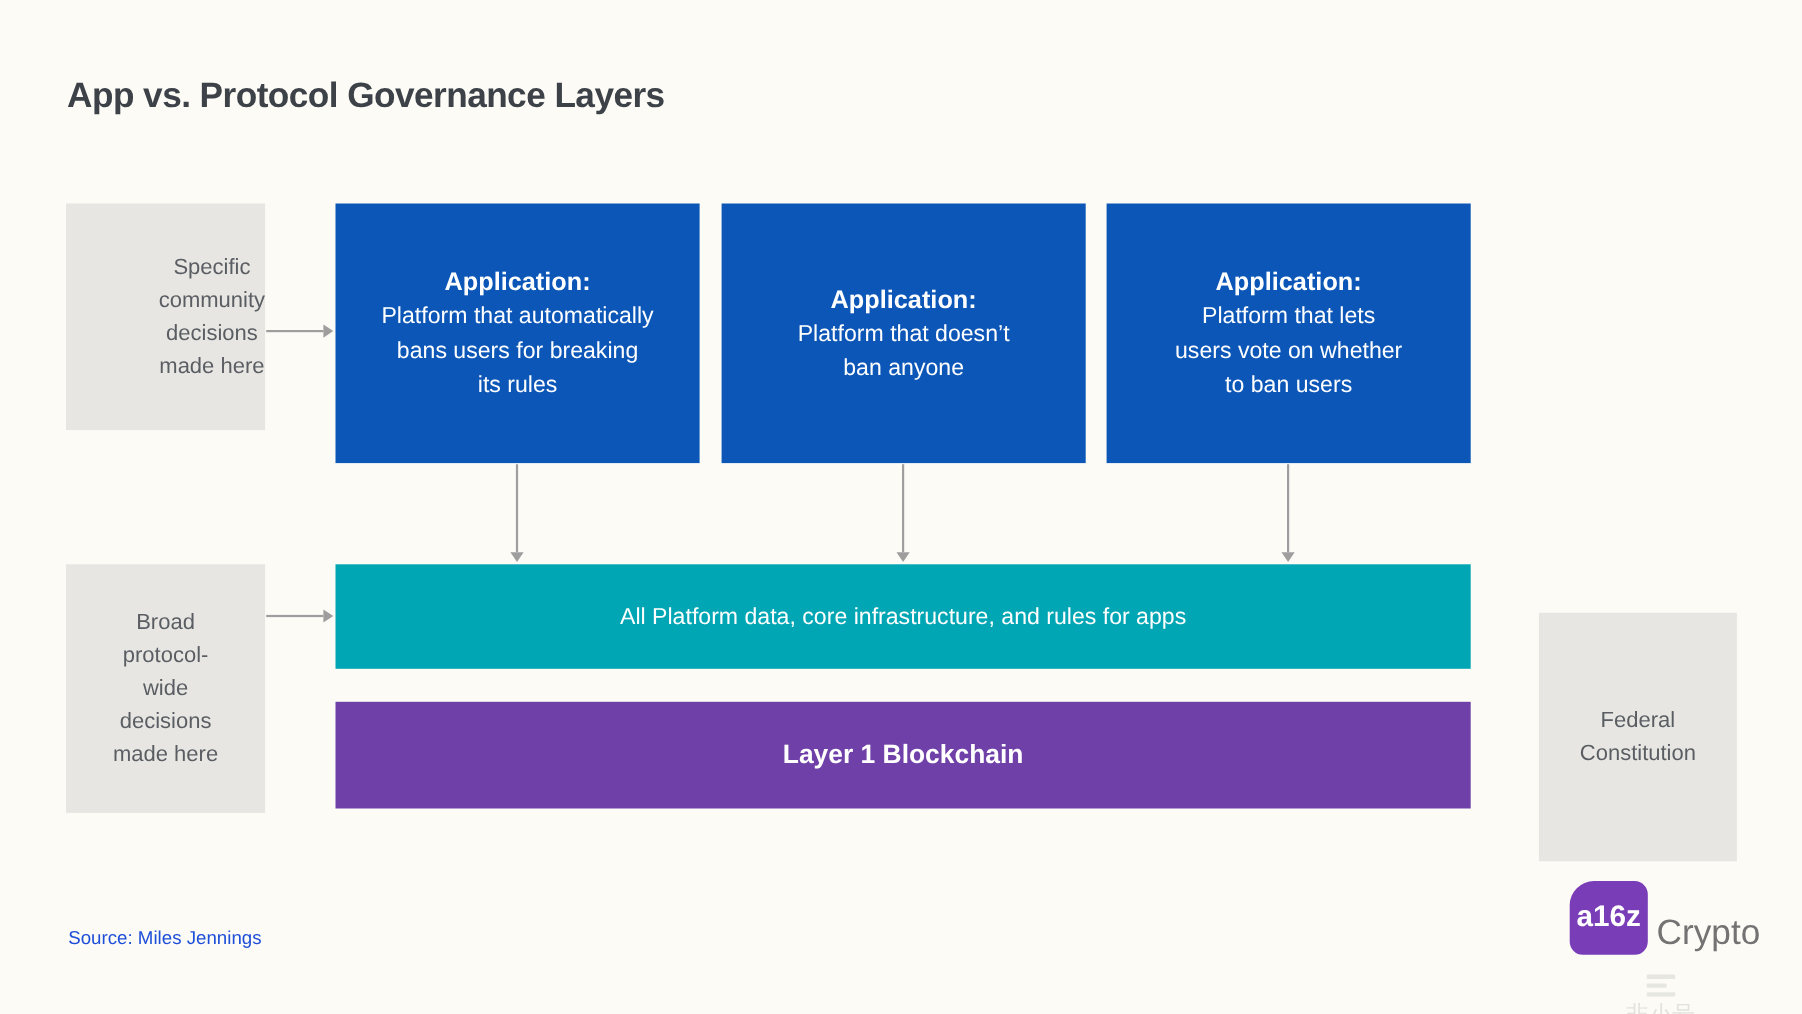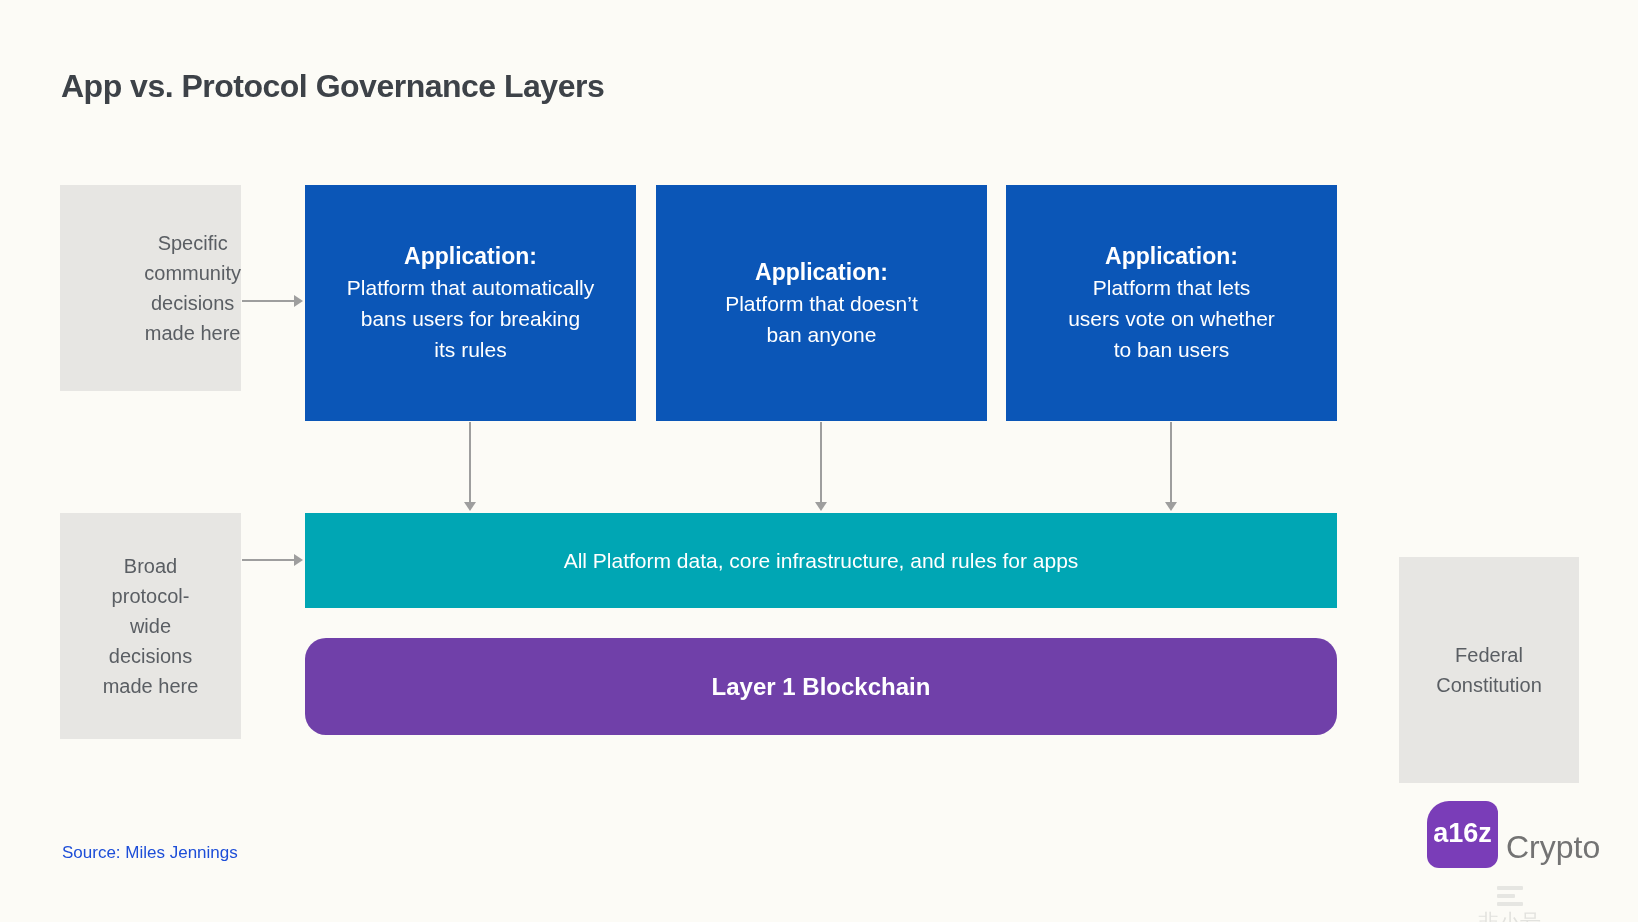--- a/index.html
+++ b/index.html
@@ -37,21 +37,21 @@
   .teal{
     position:absolute;left:305px;top:513px;width:1032px;height:95px;background:#00a6b4;color:#fff;
     display:flex;flex-direction:column;align-items:center;justify-content:center;text-align:center;
   }
   .teal .head{font-size:23px;font-weight:700;line-height:31px;}
   .teal .body{font-size:21px;line-height:31px;}
   
   .purple{
     position:absolute;left:305px;top:638px;width:1032px;height:97px;background:#7040a9;color:#fff;
     display:flex;align-items:center;justify-content:center;
-    font-size:24px;font-weight:700;border-radius:21px;
+    font-size:24px;font-weight:700;
   }
   
   .h-arrow{position:absolute;height:2px;background:#9e9e9e;}
   .h-arrow::after{
     content:"";position:absolute;right:-9px;top:-5px;
     border-left:9px solid #9e9e9e;border-top:6px solid transparent;border-bottom:6px solid transparent;
   }
   .h-arrow.ha1{left:242px;top:300px;width:52px;}
   .h-arrow.ha2{left:242px;top:559px;width:52px;}
   .v-arrow{position:absolute;width:2px;background:#9e9e9e;}

